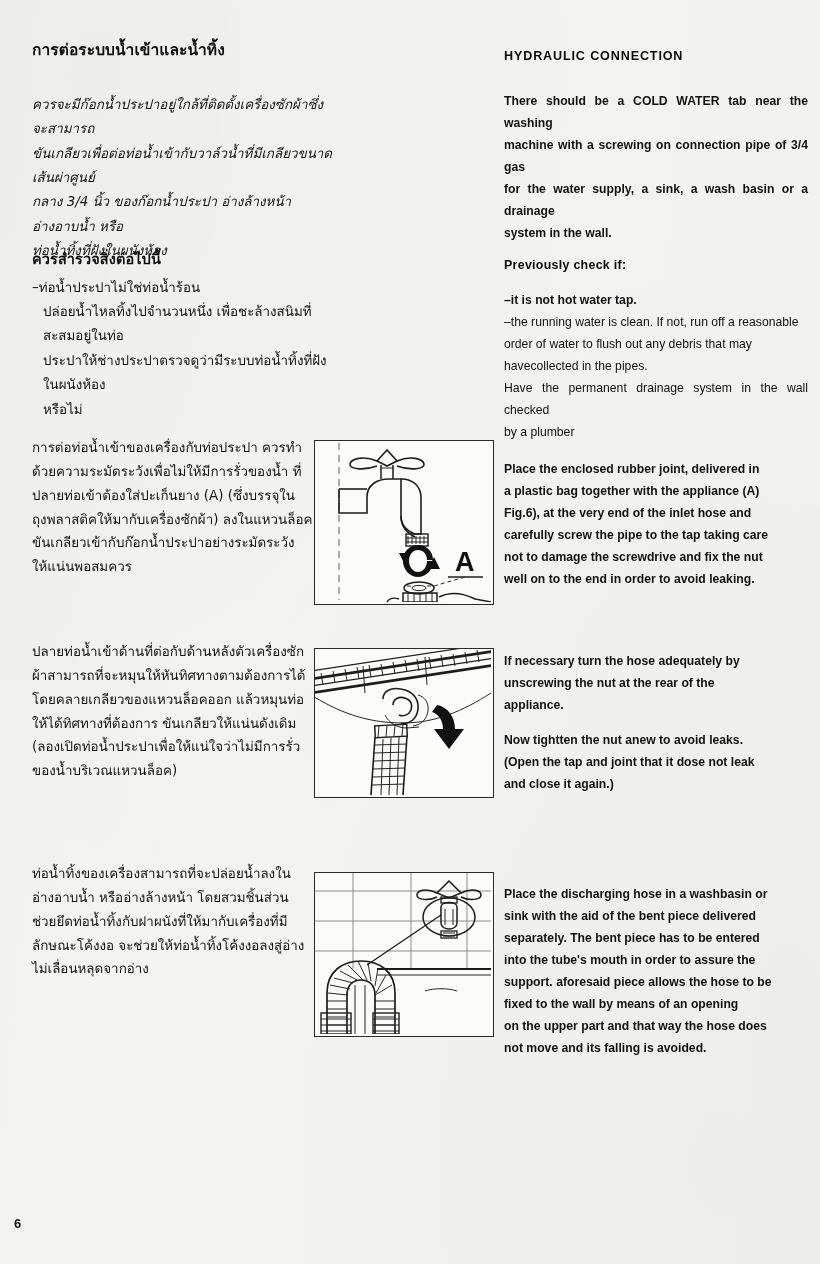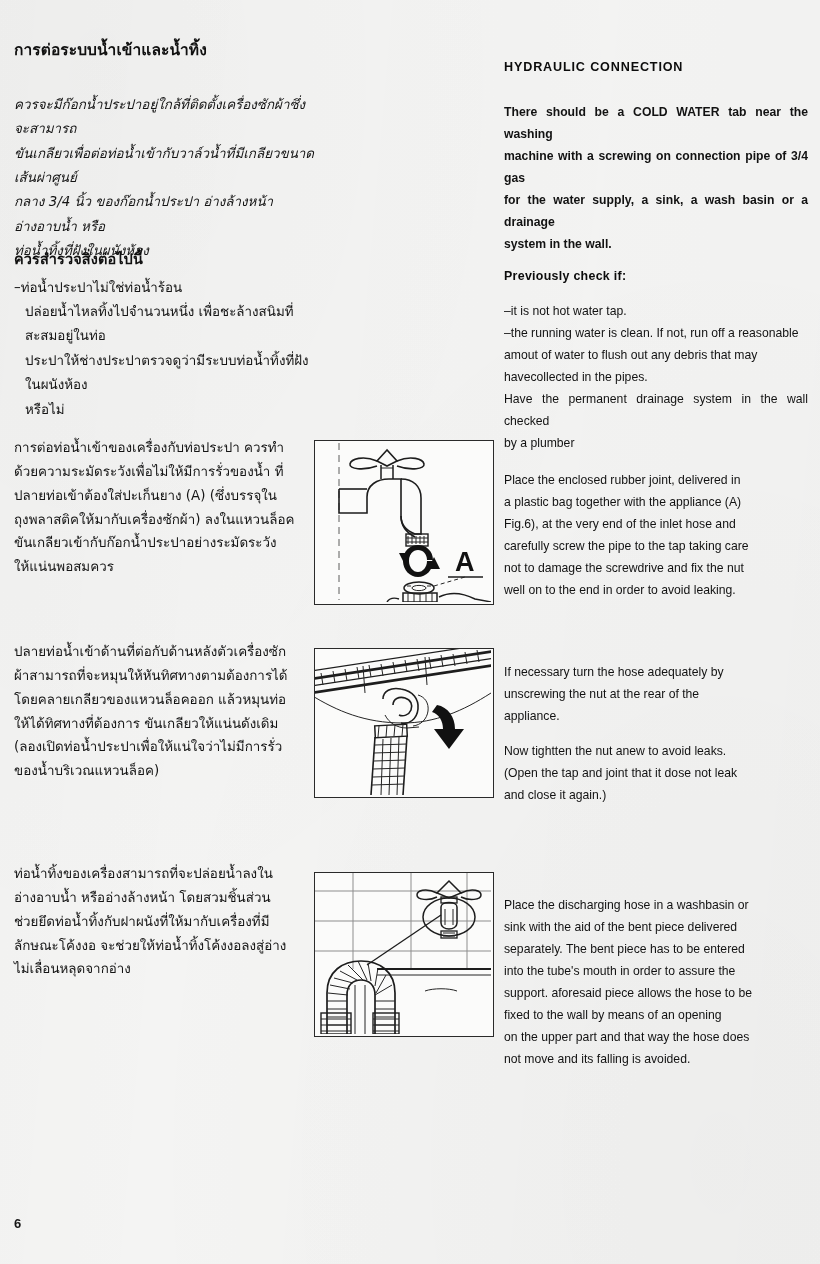--- a/index.html
+++ b/index.html
@@ -25,28 +25,27 @@
     pointer-events: none;
     background:
       radial-gradient(ellipse at 12% 6%, rgba(0,0,0,0.020), rgba(0,0,0,0) 55%),
       radial-gradient(ellipse at 88% 92%, rgba(0,0,0,0.018), rgba(0,0,0,0) 60%),
       linear-gradient(95deg, rgba(0,0,0,0.012) 0%, rgba(0,0,0,0) 30%, rgba(0,0,0,0.010) 100%);
   }
 
   
   .col-th {
     position: absolute;
-    left: 14px;
+    left: 32px;
     width: 300px;
   }
   .col-en {
     position: absolute;
     left: 504px;
     width: 304px;
-    margin-top: 11px;
   }
 
   
   .th-heading {
     font-family: "DejaVu Sans", sans-serif;
     font-weight: bold;
     font-size: 15.5px;
     color: #101010;
     letter-spacing: 0.1px;
     line-height: 1.35;
@@ -85,21 +84,21 @@
     padding-left: 11px;
   }
 
   .en-body {
     font-family: "Liberation Sans", sans-serif;
     font-size: 12.2px;
     line-height: 1.80;
     color: #121212;
     text-align: justify;
   }
-  .en-body.left { text-align: left; }
+  .en-body.left { text-align: left; font-weight: bold; }
   .en-body p { margin: 0; }
   .en-body p + p { margin-top: 13px; }
   .en-line { display: block; }
 
   
   .figure {
     position: absolute;
     border: 1.6px solid #2a2a2a;
     background: #fbfbfa;
     overflow: hidden;
@@ -166,21 +165,21 @@
     </div>
   </div>
 
   <div class="col-en" style="top:258px;">
     <div class="en-subheading">Previously check if:</div>
     <div class="en-body left" style="margin-top:18px;">
       <span class="en-line">–it is not hot water tap.</span>
     </div>
     <div class="en-body" style="margin-top:0px;">
       <span class="en-line">–the running water is clean. If not, run off a reasonable</span>
-      <span class="en-line">amout of water to flush out any debris that may</span>
+      <span class="en-line">order of water to flush out any debris that may</span>
       <span class="en-line">havecollected in the pipes.</span>
     </div>
     <div class="en-body" style="margin-top:0px;">
       <span class="en-line">Have the permanent drainage system in the wall checked</span>
       <span class="en-line">by a plumber</span>
     </div>
   </div>
 
   <div class="col-th" style="top:436px;">
     <div class="th-body tight">

